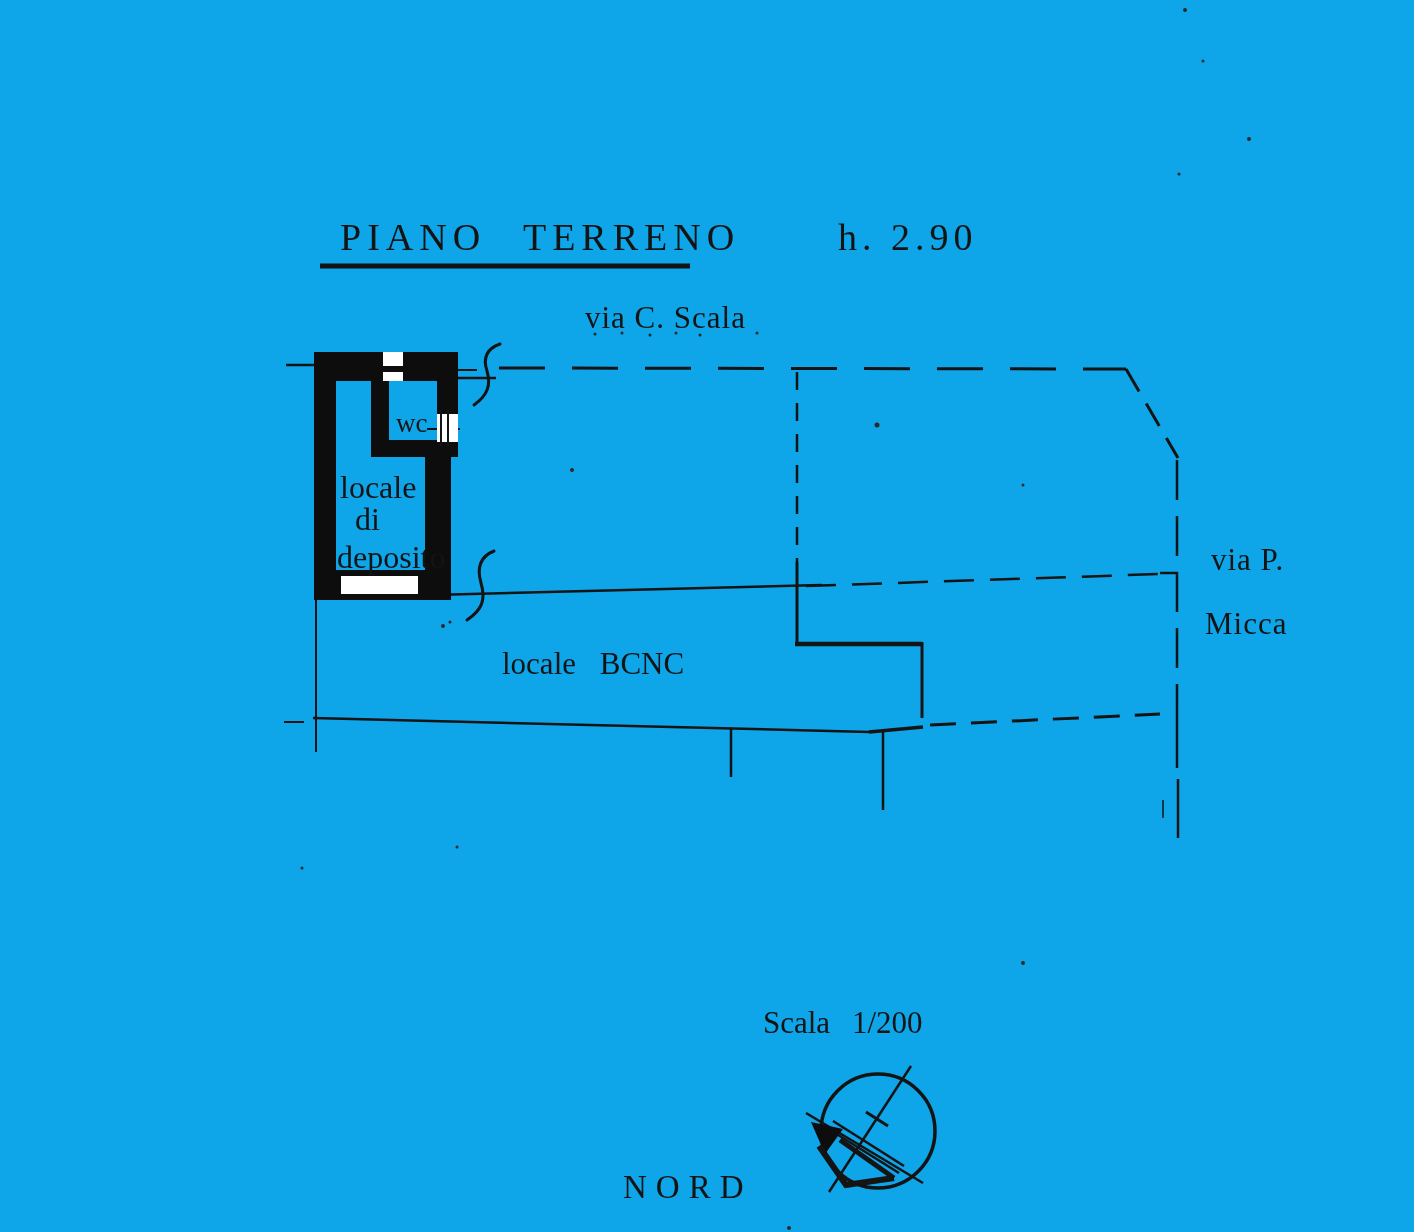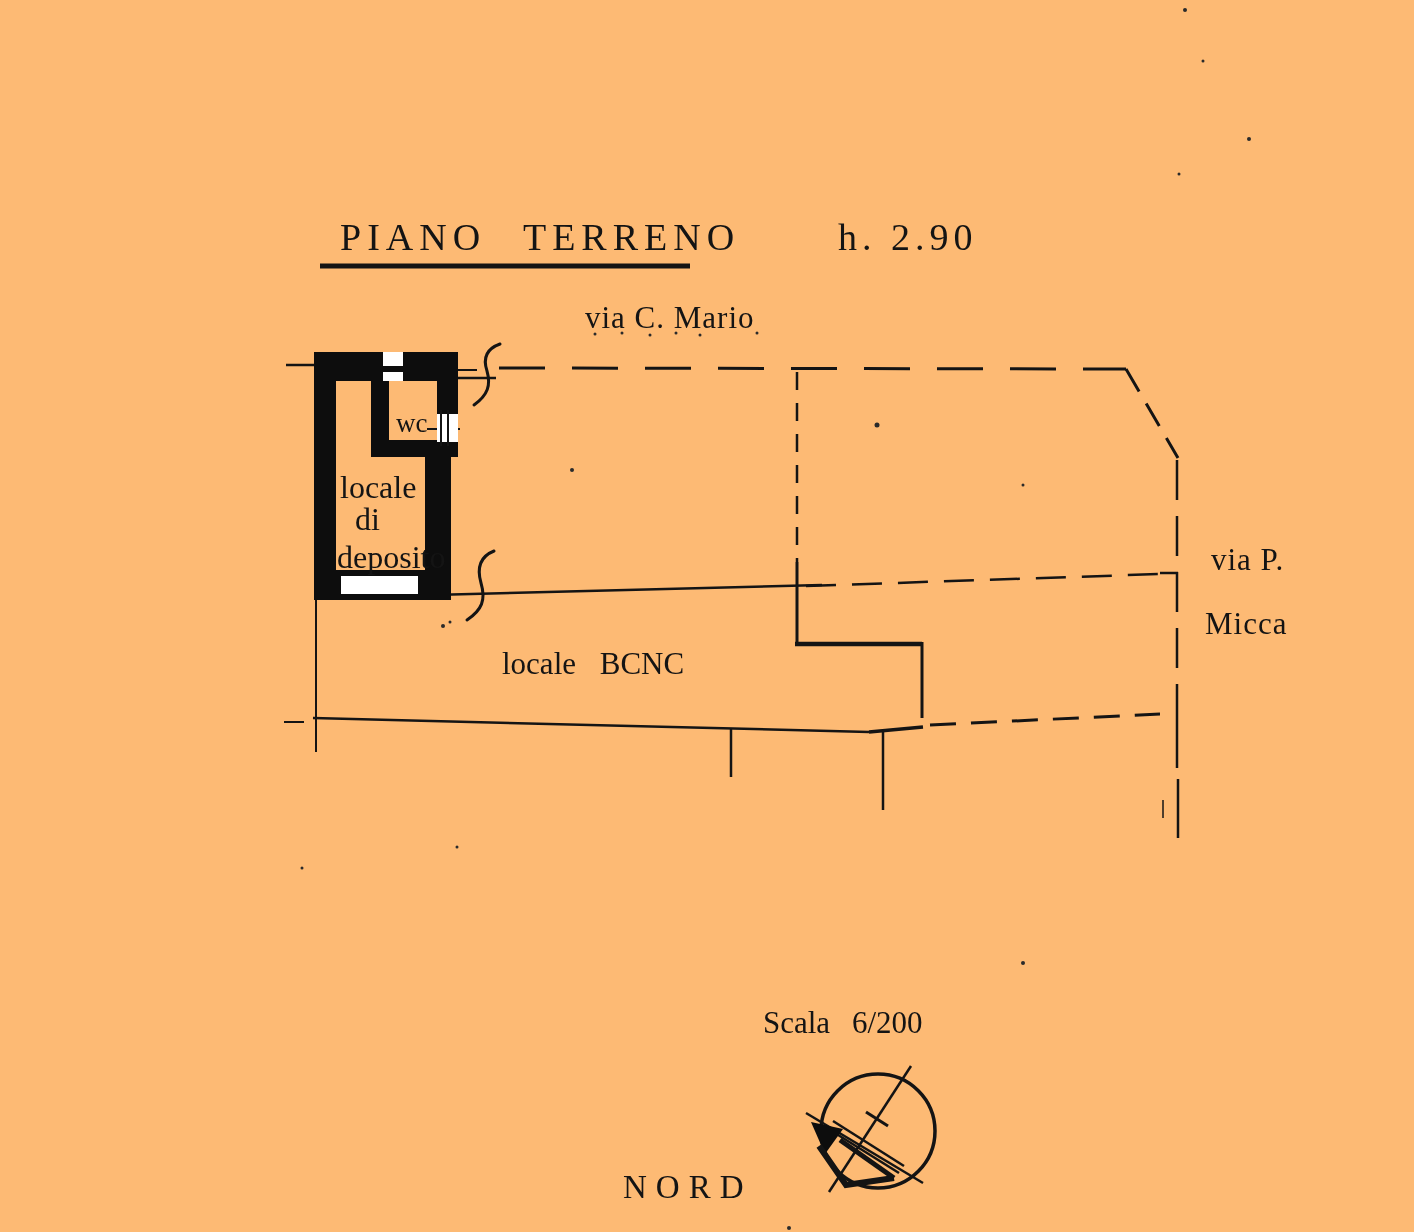--- a/index.html
+++ b/index.html
@@ -1,19 +1,19 @@
 <!DOCTYPE html>
 <html><head>
 <meta charset="utf-8">
 <style>
   html,body{margin:0;padding:0;background:#e8e8e8;}
   #page{
     position:relative;
     width:1414px;height:1232px;
-    background:#fdba74;
+    background:#0ea5e9;
     overflow:hidden;
     font-family:"Liberation Serif","DejaVu Serif",serif;
     color:#141414;
   }
   #plan-svg{position:absolute;left:0;top:0;}
   .label{position:absolute;white-space:pre;line-height:1;}
   .lbl-title{font-size:38px;letter-spacing:6px;word-spacing:22px;}
   .lbl-height{font-size:38px;letter-spacing:5px;}
   .lbl-street{font-size:31px;letter-spacing:1px;}
   .lbl-room{font-size:32px;}
@@ -126,30 +126,30 @@
       <circle cx="700" cy="335" r="1.5"></circle>
       <circle cx="757" cy="333" r="1.5"></circle>
       <circle cx="789" cy="1228" r="2"></circle>
     </g>
   </svg>
 
   <div class="label lbl-title" style="left:340px;top:218px;">PIANO TERRENO</div>
 
   <div class="label lbl-height" style="left:838px;top:218px;">h. 2.90</div>
 
-  <div class="label lbl-street" style="left:585px;top:302px;">via C. Mario</div>
+  <div class="label lbl-street" style="left:585px;top:302px;">via C. Scala</div>
 
   <div class="label lbl-wc" style="left:396px;top:410px;">wc</div>
 
   <div class="label lbl-room" style="left:340px;top:471px;text-align:center;">locale</div>
   <div class="label lbl-room" style="left:355px;top:503px;">di</div>
   <div class="label lbl-room" style="left:337px;top:541px;">deposito</div>
 
   <div class="label lbl-corte" style="left:502px;top:648px;">locale BCNC</div>
 
   <div class="label lbl-street" style="left:1211px;top:544px;">via P.</div>
   <div class="label lbl-street" style="left:1205px;top:608px;">Micca</div>
 
-  <div class="label lbl-scala" style="left:763px;top:1007px;">Scala 6/200</div>
+  <div class="label lbl-scala" style="left:763px;top:1007px;">Scala 1/200</div>
 
   <div class="label lbl-nord" style="left:623px;top:1147px;">NORD</div>
 
 </div>
 
 </body></html>

